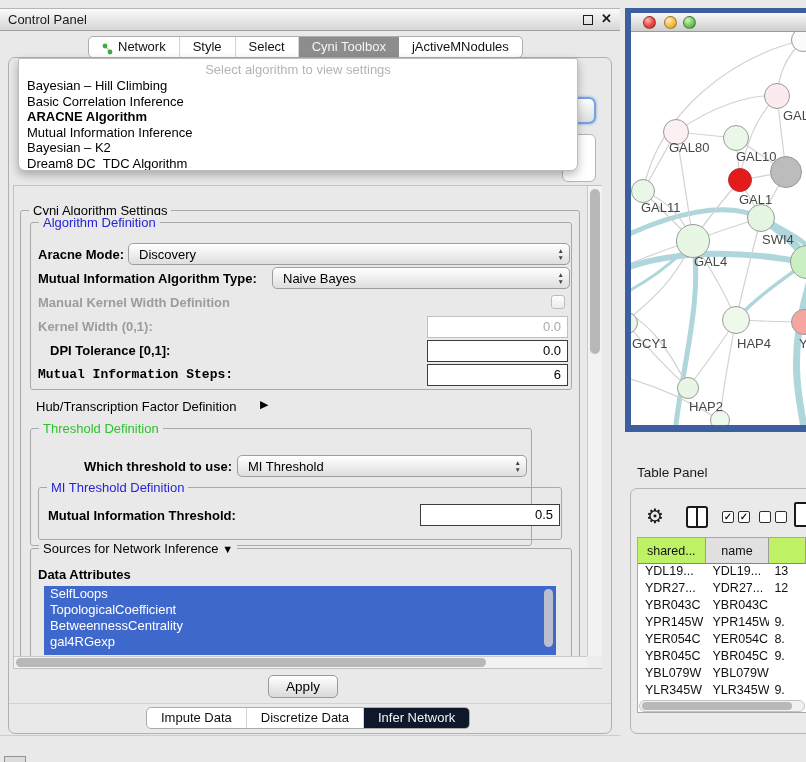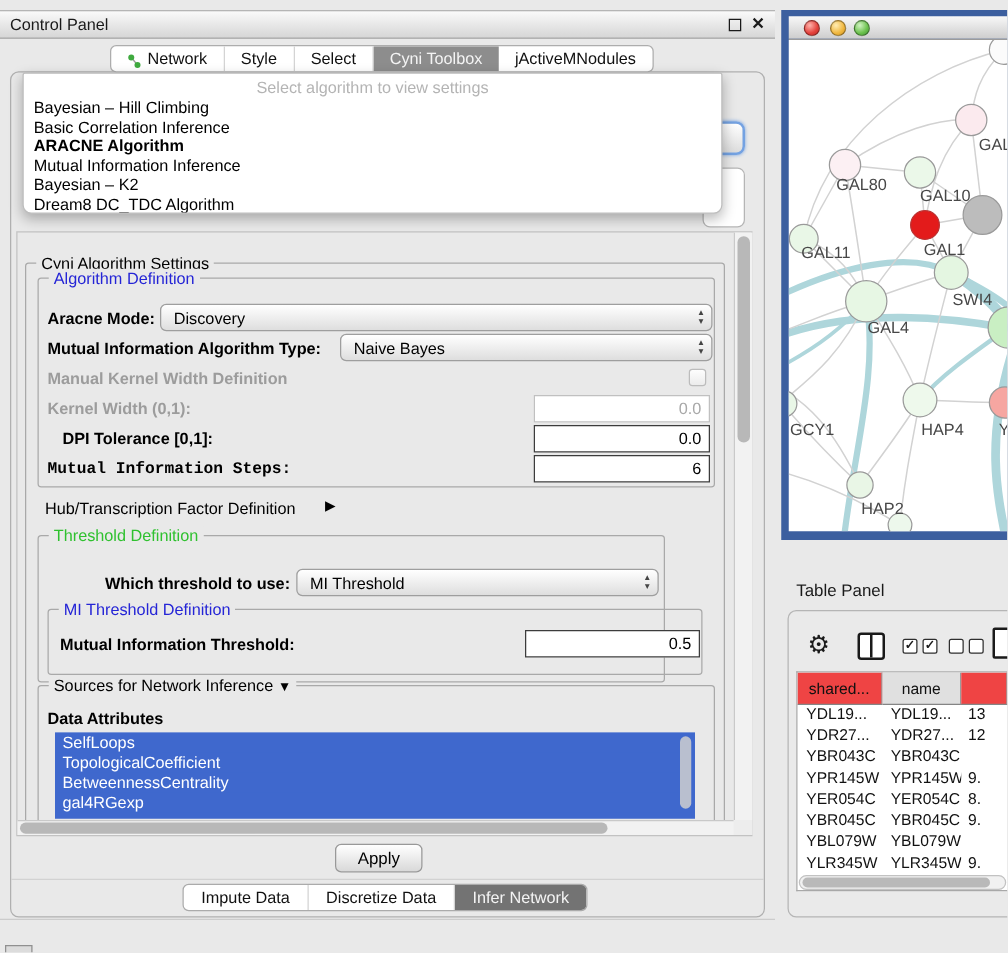--- a/index.html
+++ b/index.html
@@ -76,21 +76,21 @@
 
   .apply-btn { left:268px; top:675px; width:70px; height:23px;
     background:linear-gradient(#ffffff,#d9d9d9); border:1px solid #999; border-radius:5px;
     font-size:13.5px; color:#000; text-align:center; line-height:21px; z-index:2; }
   .inner-div { left:9px; top:703px; width:602px; height:1px; background:#d2d2d2; z-index:2; }
 
   .btabs { left:146px; top:707px; height:22px; display:flex; background:#fff;
     border:1px solid #ababab; border-radius:5px; overflow:hidden; font-size:13px; z-index:3; }
   .btab { padding:0 14px; line-height:20px; color:#111; border-right:1px solid #d4d4d4; }
   .btab:last-child { border-right:none; }
-  .btab.sel { background:#737373; color:#f4f4f4; }
+  .btab.sel { background:#0f172a; color:#f4f4f4; }
 
   .bottom-div { left:0; top:735px; width:620px; height:1px; background:#cccccc; }
   .mini-dock { left:4px; top:756px; width:22px; height:10px; border:1px solid #909090; background:#dcdcdc; }
 
   
   .net-frame { left:625px; top:8px; width:181px; height:424px; background:#3c5f9f; }
   .net-titlebar { left:631px; top:13px; width:175px; height:19px;
     background:linear-gradient(#f8f8f8,#cdcdcd); border-bottom:1px solid #9b9b9b; z-index:2; }
   .light { position:absolute; top:3px; width:13px; height:13px; border-radius:50%; border:0.5px solid rgba(0,0,0,0.35); }
   .light.red { left:12px; background:radial-gradient(circle at 35% 30%, #ffb3ac, #e3403a 60%, #b9302c); }
@@ -108,21 +108,21 @@
   .colicon { position:absolute; left:686px; top:506px; width:22px; height:22px; border:2px solid #1a1a1a; border-radius:3px; background:#fff; }
   .colicon div { position:absolute; left:8px; top:0; width:2px; height:18px; background:#1a1a1a; }
   .cbx-pair { position:absolute; display:flex; gap:4px; }
   .cbx { width:12px; height:12px; border:1.6px solid #2e2e2e; border-radius:2px; background:#fff;
     font-size:10px; font-weight:bold; line-height:9px; text-align:center; color:#1a1a1a; }
   .docicon { position:absolute; left:794px; top:502px; width:18px; height:25px; border:2px solid #1a1a1a; border-radius:2px; background:#fff; }
 
   .tbl { left:637px; top:537px; width:169px; height:176px; background:#fff; border:1px solid #a8a8a8; border-right:none; overflow:hidden; }
   .thead { display:flex; height:26px; }
   .th { font-size:12.5px; color:#111; display:flex; align-items:center; justify-content:center;
-    border-right:1px solid #9b9b9b; border-bottom:1px solid #858585; background:#ef4444; }
+    border-right:1px solid #9b9b9b; border-bottom:1px solid #858585; background:#bef264; }
   .th.gray { background:#e0e0e0; }
   .th1 { width:74px; } .th2 { width:70px; } .th3 { width:40px; }
   .tr { display:flex; height:17px; }
   .td { font-size:12.5px; color:#111; padding-left:7px; white-space:nowrap; overflow:hidden; }
   .td1 { width:74px; } .td2 { width:70px; } .td3 { width:40px; padding-left:5px; }
   .tbl-hscroll { left:639px; top:700px; width:166px; height:12px; background:#f1f1f1;
     border:1px solid #c2c2c2; border-radius:6px; z-index:3; }
   .tbl-hthumb { position:absolute; left:2px; top:1px; width:150px; height:8px; background:#b9b9b9; border-radius:4px; }
 </style>
 </head>
@@ -332,21 +332,21 @@
     <div class="node" style="left:-15px; top:280px; width:22px; height:22px; background:#e9f7e7;"></div>
     <div class="node" style="left:91px; top:274px; width:28px; height:28px; background:#eef9ec;"></div>
     <div class="node" style="left:160px; top:277px; width:26px; height:26px; background:#f6a6a1;"></div>
     <div class="node" style="left:46px; top:345px; width:22px; height:22px; background:#e9f6e6;"></div>
     <div class="node" style="left:79px; top:378px; width:20px; height:20px; background:#edf8ec;"></div>
 
     <span class="nlabel" style="left:152px; top:76px;">GAL</span>
     <span class="nlabel" style="left:38px; top:108px;">GAL80</span>
     <span class="nlabel" style="left:105px; top:117px;">GAL10</span>
     <span class="nlabel" style="left:108px; top:160px;">GAL1</span>
-    <span class="nlabel" style="left:10px; top:162px;">GAL11</span>
+    <span class="nlabel" style="left:10px; top:168px;">GAL11</span>
     <span class="nlabel" style="left:131px; top:200px;">SWI4</span>
     <span class="nlabel" style="left:63px; top:222px;">GAL4</span>
     <span class="nlabel" style="left:1px; top:304px;">GCY1</span>
     <span class="nlabel" style="left:106px; top:304px;">HAP4</span>
     <span class="nlabel" style="left:168px; top:304px;">Y</span>
     <span class="nlabel" style="left:58px; top:367px;">HAP2</span>
   </div>
 
   <div class="abs tp-title">Table Panel</div>
   <div class="abs tp-panel"></div>

